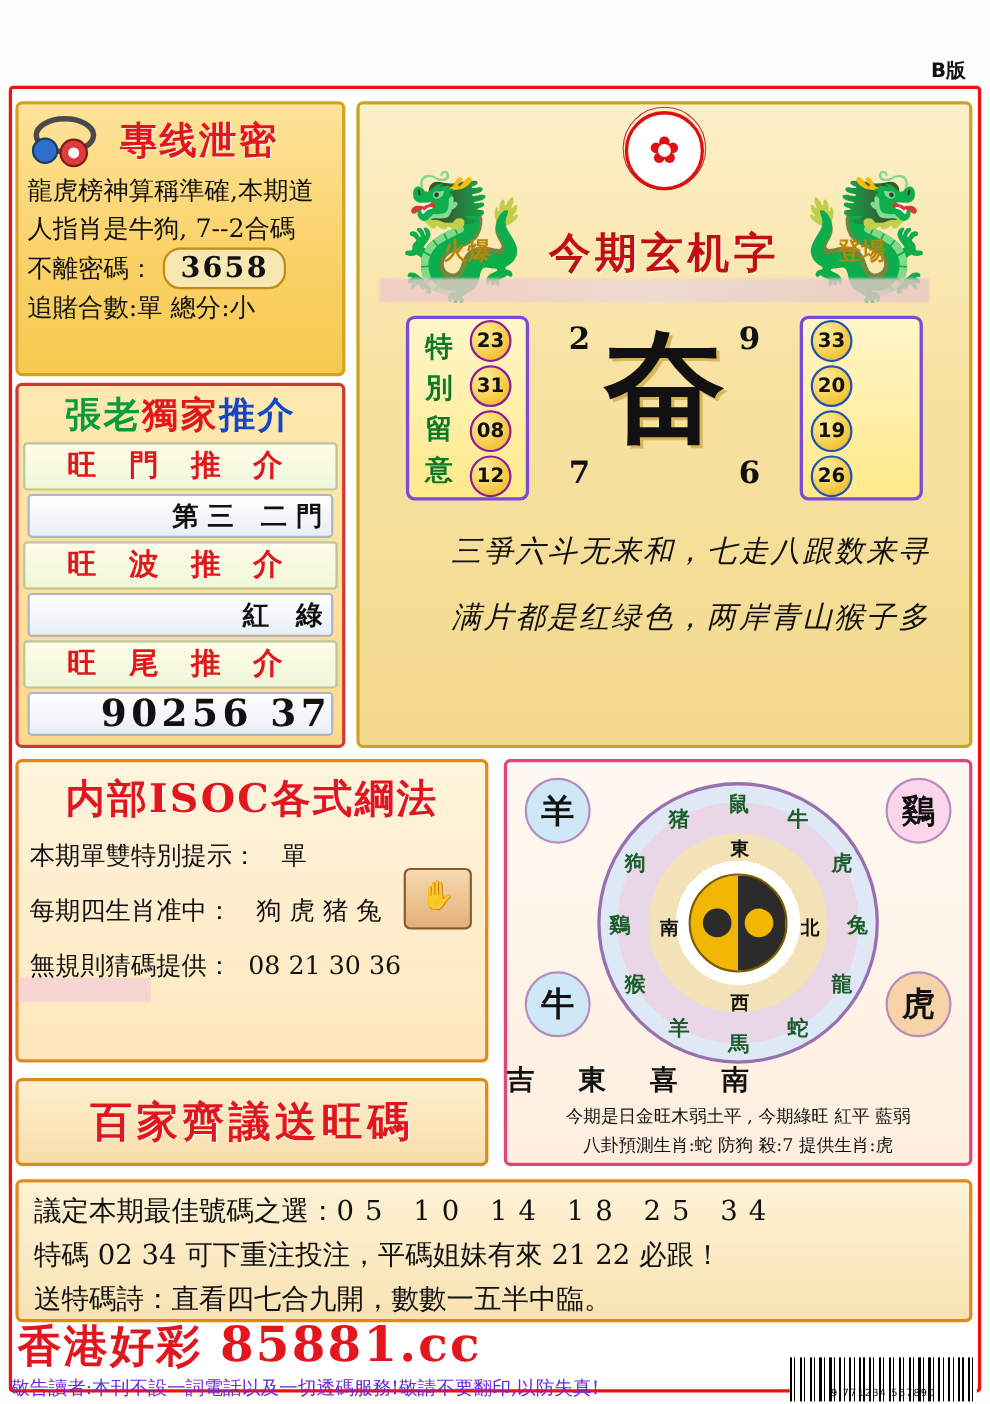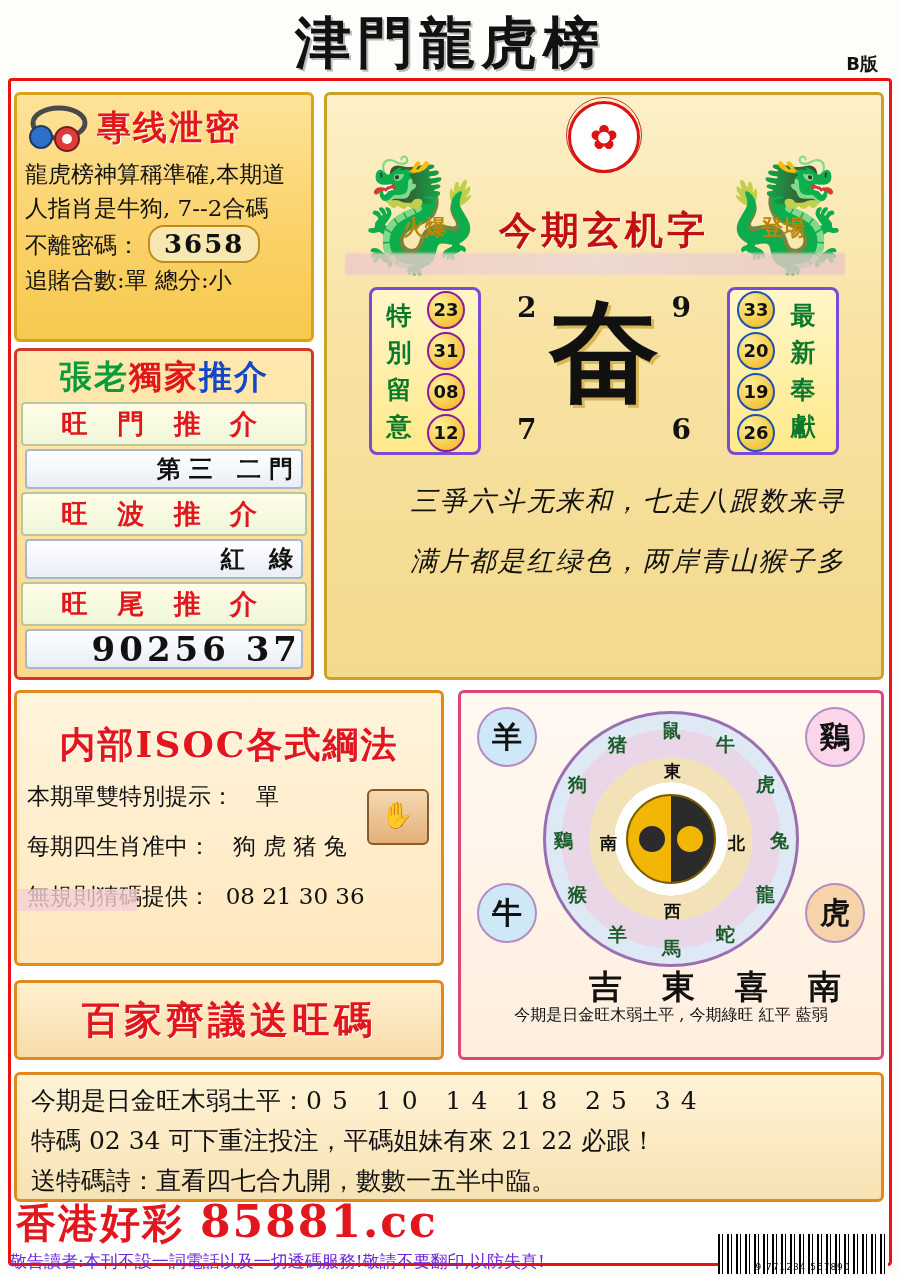--- a/index.html
+++ b/index.html
@@ -42,21 +42,21 @@
     background:linear-gradient(180deg,#fde39a 0%,#fbd26a 55%,#f6c94e 100%);
     padding:6px 8px;
   }
   .hotline-head{
     position:relative;height:56px;
   }
   .phone-icon{
     position:absolute;left:2px;top:2px;width:64px;height:52px;
   }
   .hotline-title{
-    position:absolute;left:72px;top:4px;
+    position:absolute;left:84px;top:4px;
     font-family:"DejaVu Serif","Liberation Serif",serif;
     font-size:34px;font-weight:bold;color:#e2161d;
     letter-spacing:2px;
     text-shadow:1px 1px 0 #fff;
   }
   .hotline-line{
     font-family:"DejaVu Serif","Liberation Serif",serif;
     font-size:23px;color:#111;line-height:34px;white-space:nowrap;
   }
   .code-pill{
@@ -174,21 +174,21 @@
     position:absolute;left:0;width:100%;text-align:center;
     font-family:"DejaVu Serif","Liberation Serif",serif;
     font-size:27px;color:#111;letter-spacing:2px;font-style:italic;padding-left:24px;
   }
 
   
   .method{
     left:14px;top:690px;width:430px;height:276px;
     border:3px solid #e08a1e;border-radius:6px;
     background:linear-gradient(180deg,#fff4dd,#ffe7bd);
-    padding:24px 10px;box-sizing:border-box;
+    padding:6px 10px;box-sizing:border-box;
   }
   .method-title{
     font-family:"DejaVu Serif","Liberation Serif",serif;
     font-size:36px;font-weight:bold;color:#e2161d;letter-spacing:2px;
     text-align:center;line-height:54px;
     text-shadow:1px 1px 0 #fff;
   }
   .method-line{
     font-family:"DejaVu Serif","Liberation Serif",serif;
     font-size:23px;color:#111;line-height:50px;white-space:nowrap;
@@ -252,23 +252,23 @@
   .yy-dot.b{right:11px;top:30px;background:#f2b705;}
   .wheel-char{
     position:absolute;font-family:"DejaVu Serif","Liberation Serif",serif;
     font-size:19px;font-weight:bold;color:#1a5c2a;
   }
   .dir-char{
     position:absolute;font-family:"DejaVu Serif","Liberation Serif",serif;
     font-size:17px;font-weight:bold;color:#111;
   }
   .bagua-bottom{
-    position:absolute;left:0;top:272px;width:100%;text-align:right;
-    font-family:"DejaVu Serif","Liberation Serif",serif;
-    font-size:33px;font-weight:bold;color:#111;letter-spacing:40px;
+    position:absolute;left:0;top:272px;width:100%;text-align:left;
+    font-family:"DejaVu Serif","Liberation Serif",serif;
+    font-size:25px;font-weight:bold;color:#111;letter-spacing:40px;
   }
   .bagua-note{
     position:absolute;left:0;width:100%;text-align:center;
     font-family:"DejaVu Serif","Liberation Serif",serif;
     font-size:16px;color:#111;
   }
 
   
   .bottom{
     left:14px;top:1072px;width:870px;height:130px;
@@ -302,21 +302,20 @@
   .barcode-num{
     position:absolute;right:12px;top:1262px;width:170px;text-align:center;
     font-size:9px;color:#111;letter-spacing:1px;
   }
 </style>
 </head>
 <body>
 
 <div class="page">
 
-  <div class="title">津門龍虎榜</div>
   <div class="edition">B版</div>
 
   <div class="frame"></div>
 
   <div class="box hotline">
     <div class="hotline-head">
       <svg class="phone-icon" viewBox="0 0 64 52">
         <ellipse cx="32" cy="20" rx="26" ry="15" fill="none" stroke="#4a4a4a" stroke-width="5"></ellipse>
         <circle cx="14" cy="34" r="11" fill="#2e6fc9" stroke="#203a66" stroke-width="2"></circle>
         <circle cx="40" cy="36" r="12" fill="#e03b3b" stroke="#7a1b1b" stroke-width="2"></circle>
@@ -362,21 +361,20 @@
       <div class="vtext">特別留意</div>
       <div class="balls">
         <div class="ball">23</div>
         <div class="ball">31</div>
         <div class="ball">08</div>
         <div class="ball">12</div>
       </div>
     </div>
 
     <div class="tip-card right">
-      <div class="vtext">最新奉獻</div>
       <div class="balls">
         <div class="ball blue">33</div>
         <div class="ball blue">20</div>
         <div class="ball blue">19</div>
         <div class="ball blue">26</div>
       </div>
     </div>
 
     <div class="corner-num" style="left:190px;top:196px;">2</div>
     <div class="corner-num" style="right:190px;top:196px;">9</div>
@@ -439,25 +437,26 @@
       <div class="yin-yang">
         <div class="yy-dot a"></div>
         <div class="yy-dot b"></div>
       </div>
     </div>
 
     <div class="bagua-bottom">
       <span>吉東</span><span>喜南</span>
     </div>
     <div class="bagua-note" style="top:312px;">今期是日金旺木弱土平 , 今期綠旺  紅平  藍弱</div>
+    <div class="bagua-note" style="top:338px;">八卦預測生肖:蛇 防狗   殺:7   提供生肖:虎</div>
   </div>
 
   <div class="box bottom">
     <div class="bottom-line">
-      <span>今期是日金旺木弱土平：</span><span class="sp">05      10      14      18      25      34</span>
+      <span>議定本期最佳號碼之選：</span><span class="sp">05      10      14      18      25      34</span>
     </div>
     <div class="bottom-line">特碼   02      34 可下重注投注，平碼姐妹有來   21  22   必跟！</div>
     <div class="bottom-line">送特碼詩：直看四七合九開，數數一五半中臨。</div>
   </div>
 
   <div class="watermark">
     <span>香港好彩</span>
     <span class="num">85881.cc</span>
   </div>
   <div class="disclaimer">敬告讀者:本刊不設一詞電話以及一切透碼服務!敬請不要翻印,以防失真!</div>

